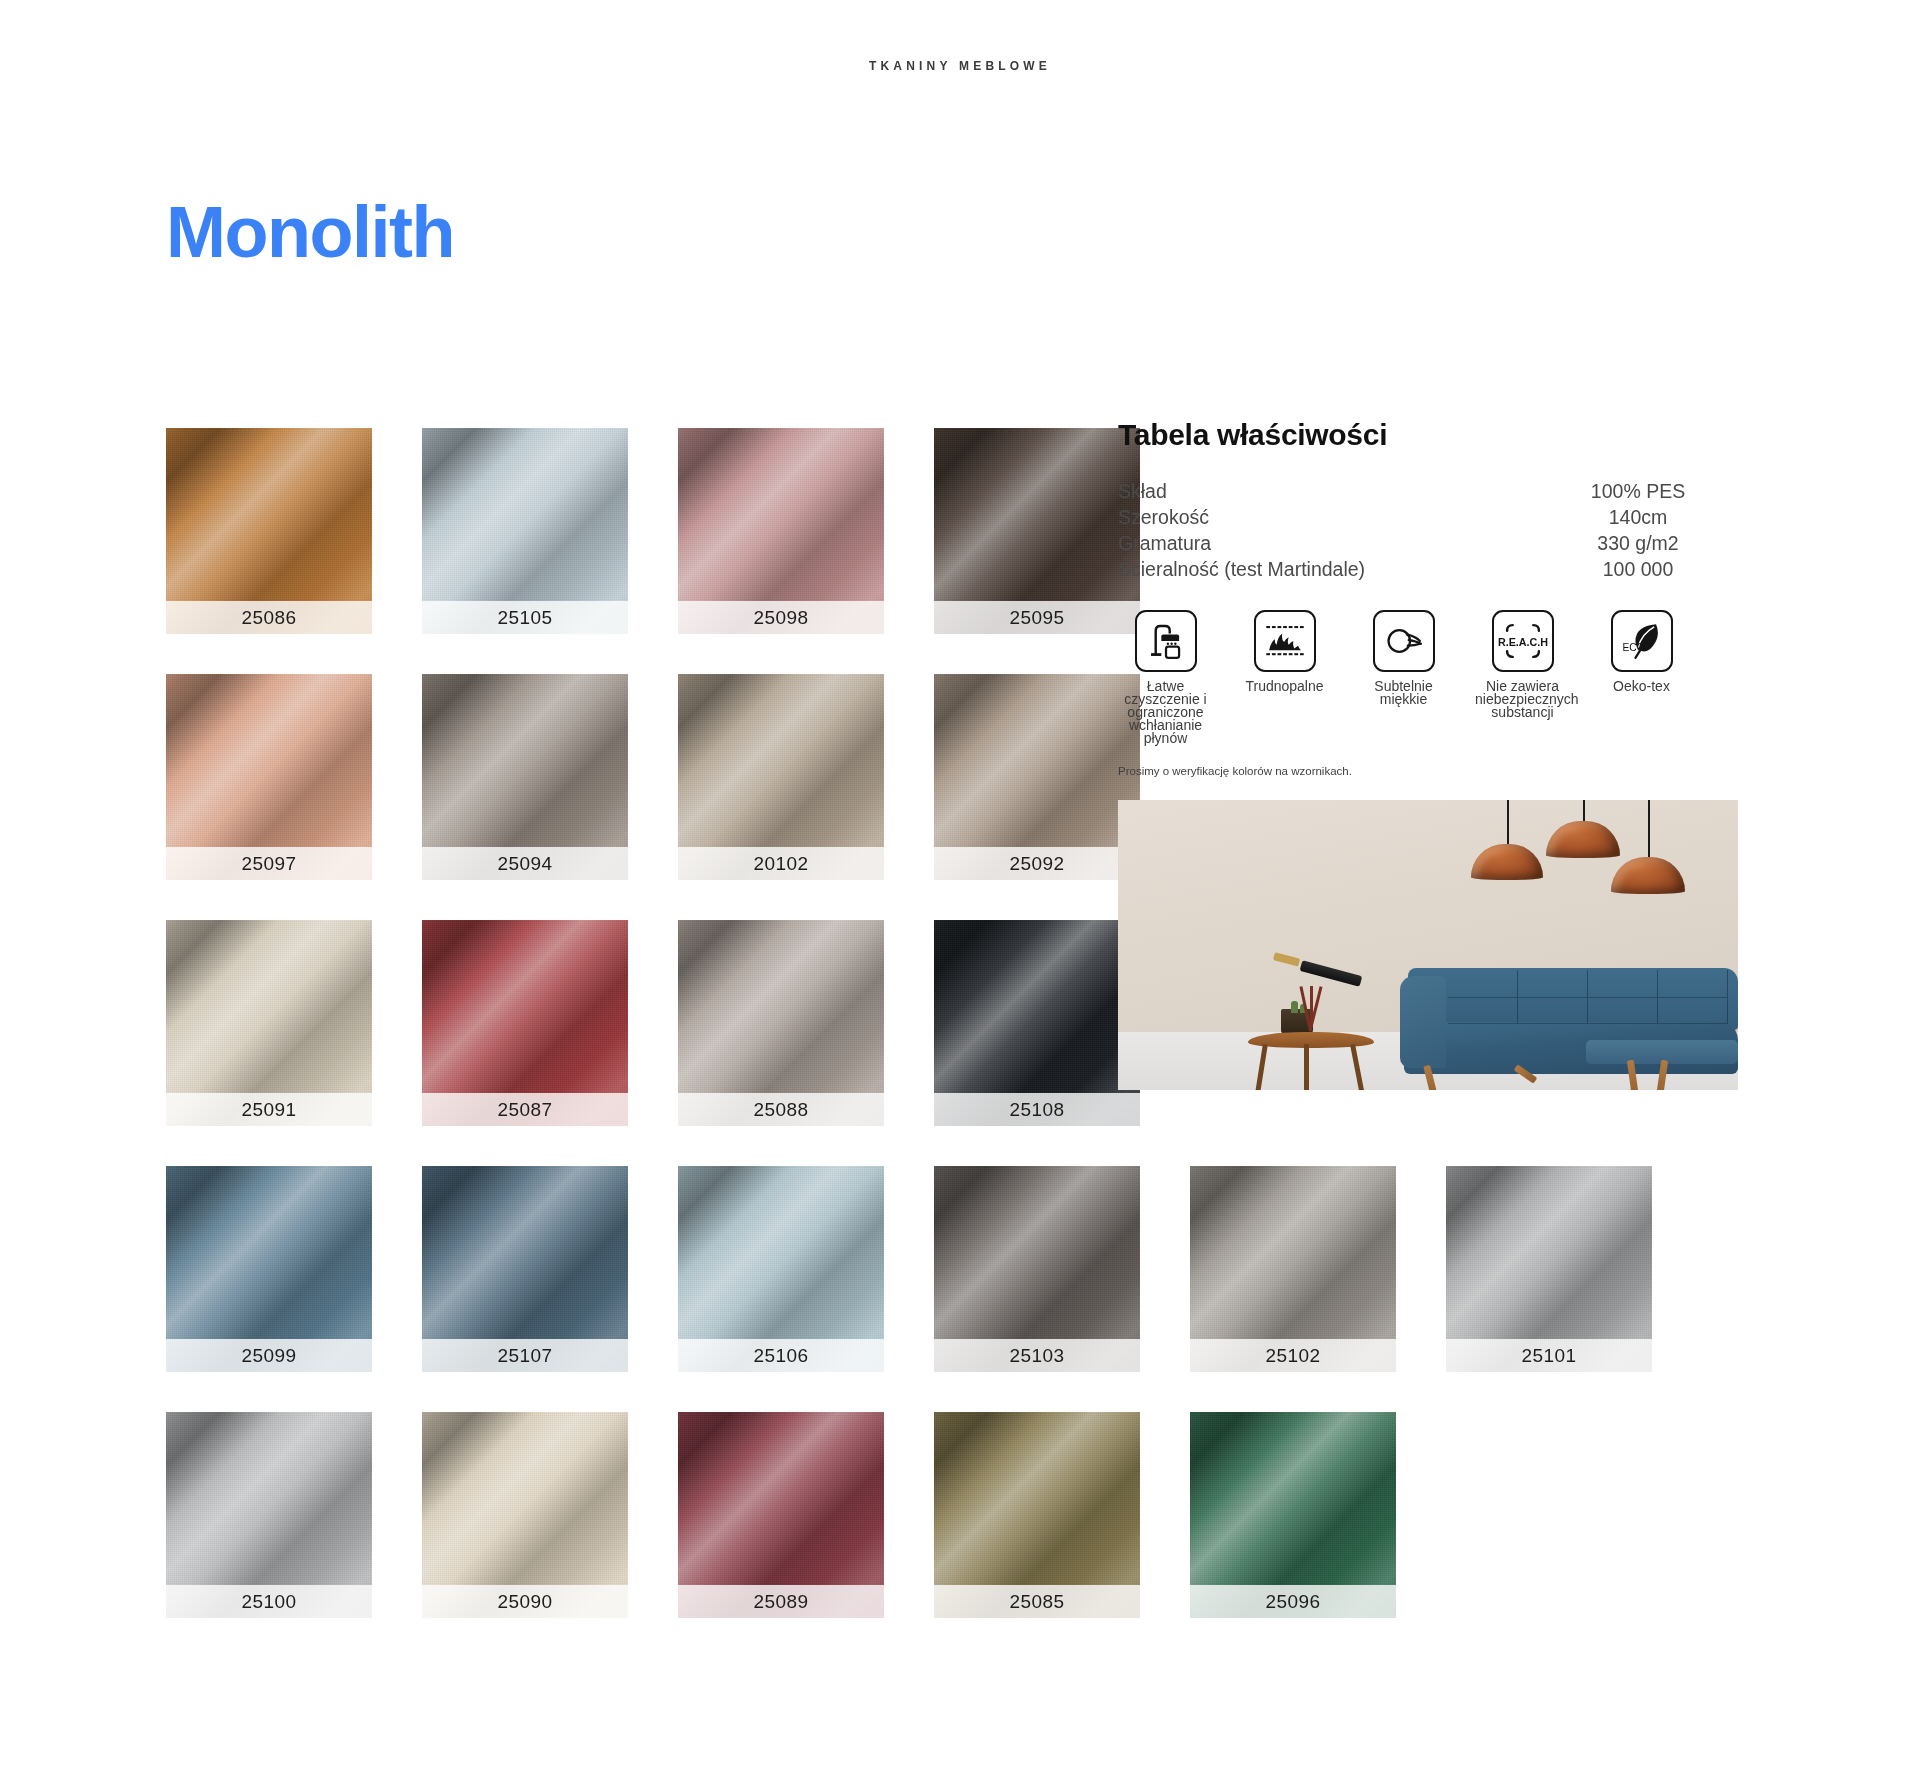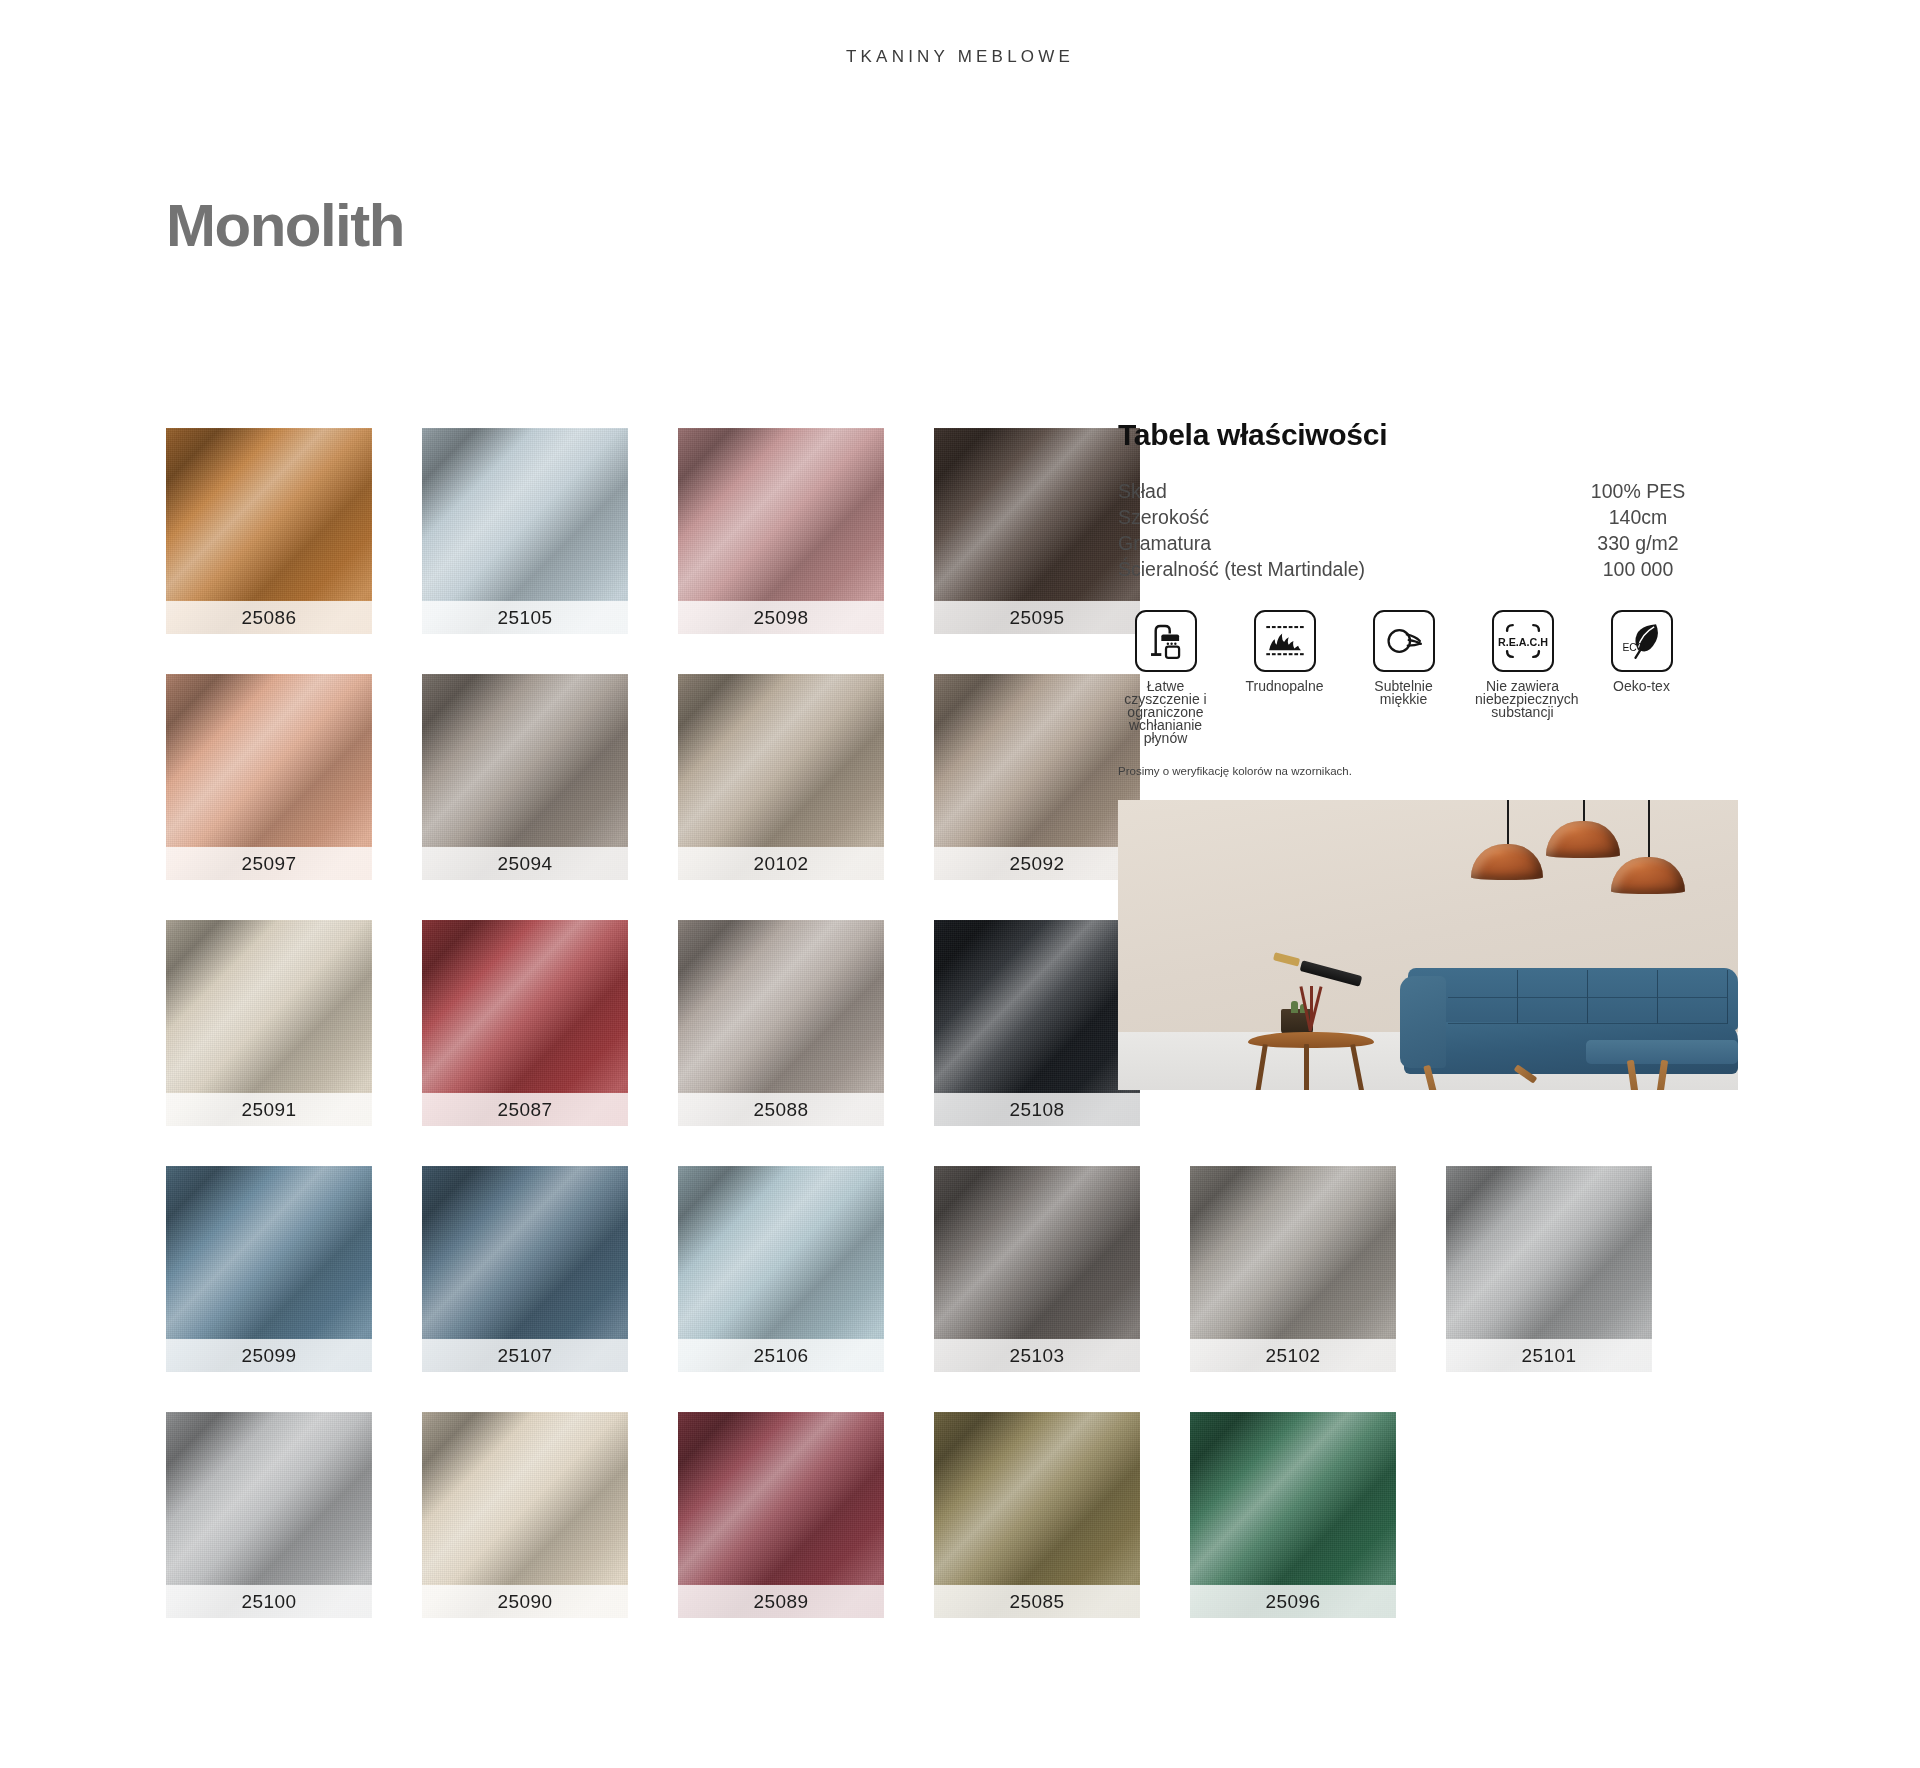--- a/index.html
+++ b/index.html
@@ -21,35 +21,35 @@
   .logo-mark {
     font-size: 46px;
     font-weight: 700;
     letter-spacing: 0.5px;
     line-height: 48px;
     font-family: "Liberation Sans", sans-serif;
   }
   .logo-art { color: #e8132b; }
   .logo-meb { color: #1c1c1c; }
   .logo-sub {
-    margin-top: 3px;
-    font-size: 17px;
+    margin-top: 15px;
+    font-size: 12px;
     letter-spacing: 4.2px;
     color: #3b3b3b;
-    font-weight: 400;
+    font-weight: 700;
   }
 
   
   .page-title {
     position: absolute;
     left: 166px; top: 196px;
-    font-size: 60px;
+    font-size: 72px;
     font-weight: 700;
     letter-spacing: -1.5px;
-    color: #737373;
+    color: #3b82f6;
     line-height: 1;
   }
 
   
   .grid {
     position: absolute;
     left: 166px;
     top: 428px;
     width: 1000px;
   }

